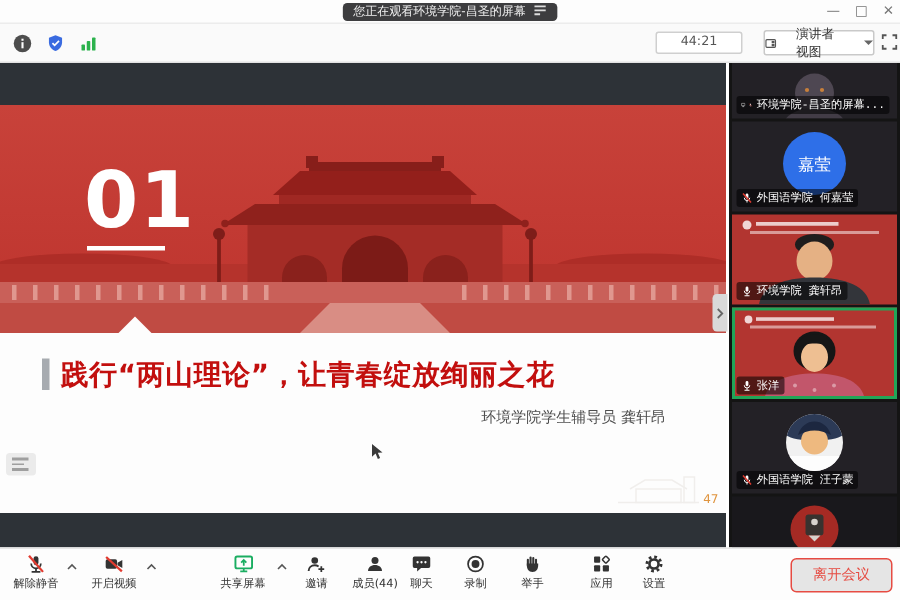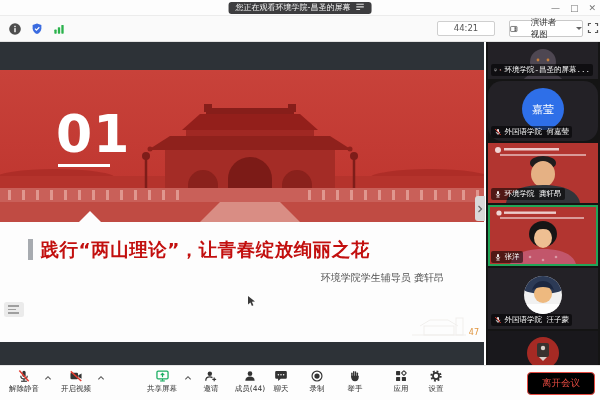--- a/index.html
+++ b/index.html
@@ -42,34 +42,34 @@
   .page-num { position:absolute; right:5px; top:106px; font-size:8px; color:#e0953f; }
   .watermark { position:absolute; right:16px; top:94px; opacity:.55; }
   .cursor { position:absolute; left:248px; top:74px; }
 
   
   .collapse-handle { position:absolute; left:475px; top:196px; width:10px; height:25px; background:#d9d9d9; border-radius:3px 0 0 3px; display:flex; align-items:center; justify-content:center; }
 
   
   .sidebar { position:absolute; top:42px; left:486px; width:114px; height:323px; background:#141414; }
   .tile { position:absolute; left:2px; width:110px; background:#232126; overflow:hidden; }
-  .t1{ top:0; height:37px; } .t2{ top:39px; height:60px;border-radius:14px; } .t3{ top:101px; height:60px; }
+  .t1{ top:0; height:37px; } .t2{ top:39px; height:60px; } .t3{ top:101px; height:60px; }
   .t4{ top:163px; height:61px; border:2px solid #21a558; } .t5{ top:226px; height:61px; } .t6{ top:289px; height:34px; background:#19181c; }
   .tile-red { background:#b23530; }
   .avatar-circle { position:absolute; left:50%; top:7px; transform:translateX(-50%); width:42px; height:42px; border-radius:50%; background:#2e6fe8; color:#fff; font-size:11px; display:flex; align-items:center; justify-content:center; }
   .chip { position:absolute; left:3px; bottom:3px; display:flex; align-items:center; gap:2.5px; background:rgba(0,0,0,.55); border-radius:2px; padding:1px 3px; font-size:7.5px; color:#fff; max-width:102px; white-space:nowrap; overflow:hidden;font-family:Liberation Mono, monospace; }
   .t4 .chip { left:1px; bottom:1px; }
 
   
   .toolbar { position:absolute; top:365px; left:0; width:600px; height:35px; background:#fdfdfd; border-top:1px solid #e6e6e6; }
   .titem { position:absolute; top:3px; width:44px; display:flex; flex-direction:column; align-items:center; gap:1px; }
   .titem svg { height:14px; }
   .tlabel { font-size:7.5px; color:#333; white-space:nowrap; }
   .tchev { position:absolute; top:8px; width:8px; height:8px; }
-  .leave-btn { position:absolute; left:527px; top:6px; width:68px; height:23px; background:#000000; border:1px solid #e64b42; border-radius:4px; color:#e64b42; font-size:9.5px; display:flex; align-items:center; justify-content:center; }
+  .leave-btn { position:absolute; left:527px; top:6px; width:68px; height:23px; background:#e5e5e5; border:1px solid #e64b42; border-radius:4px; color:#e64b42; font-size:9.5px; display:flex; align-items:center; justify-content:center; }
 </style>
 </head>
 <body>
 
 <div class="app">
 
   <div class="titlebar">
     <div class="title-pill">
       <span>您正在观看环境学院-昌圣的屏幕</span>
       <svg width="9" height="9" viewBox="0 0 12 12">

